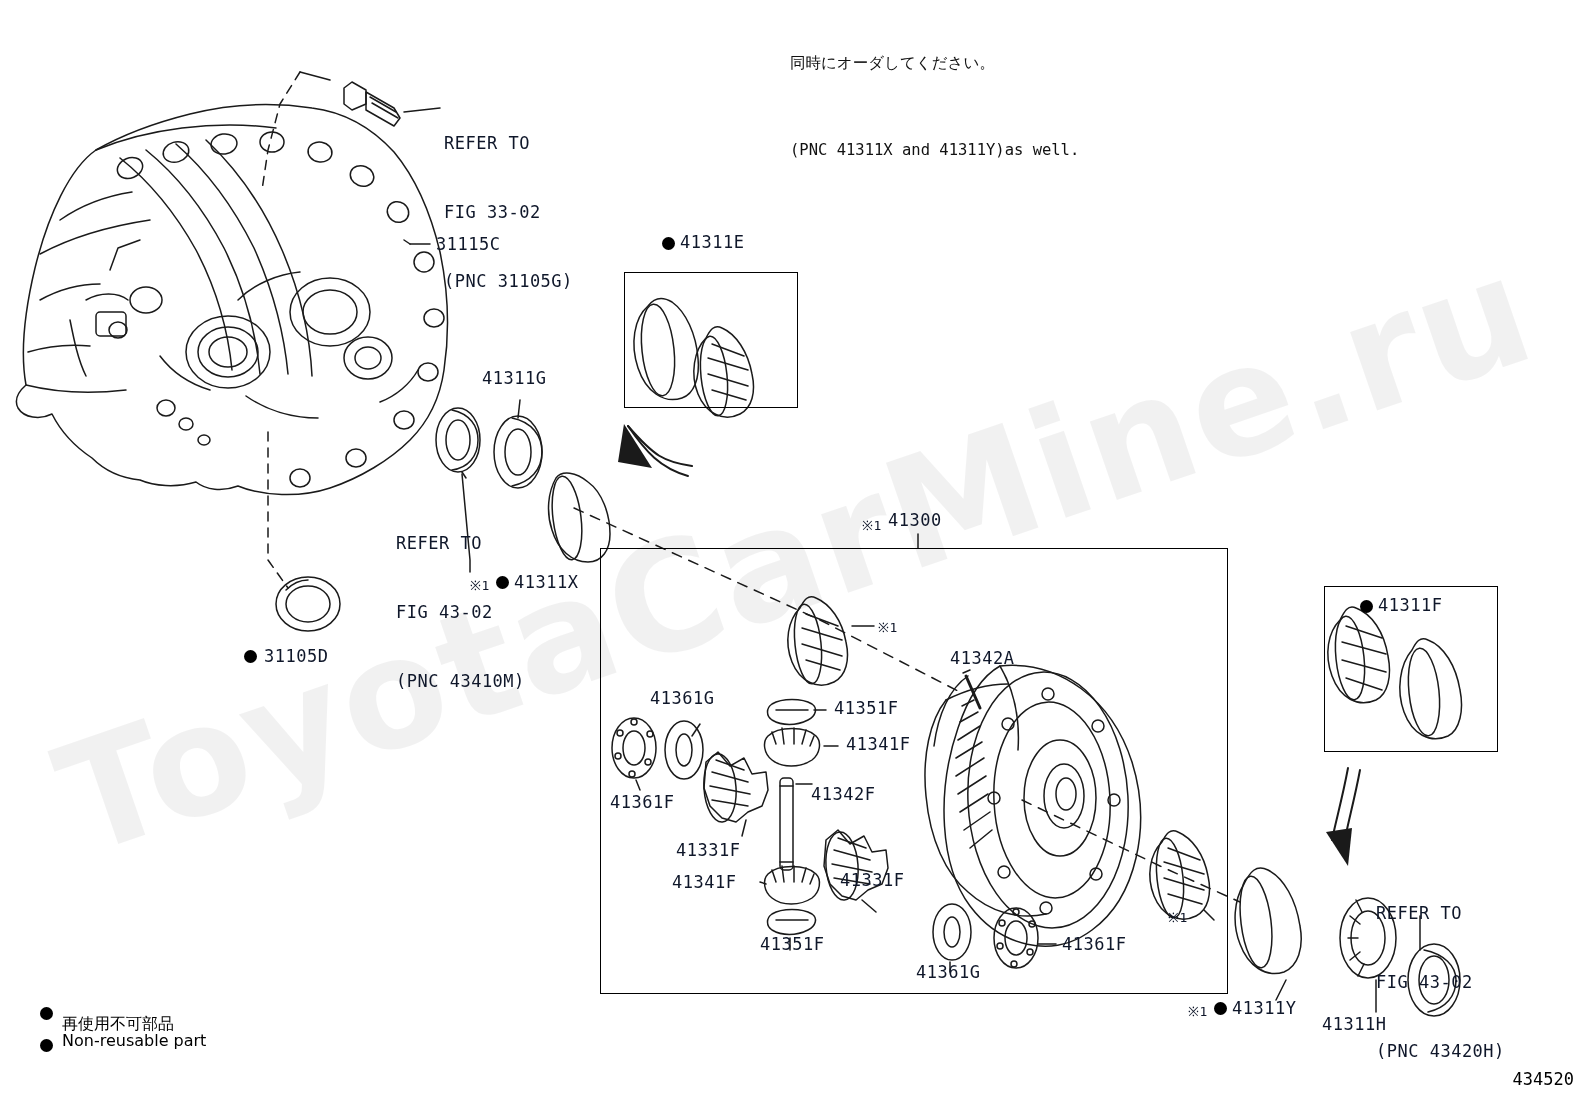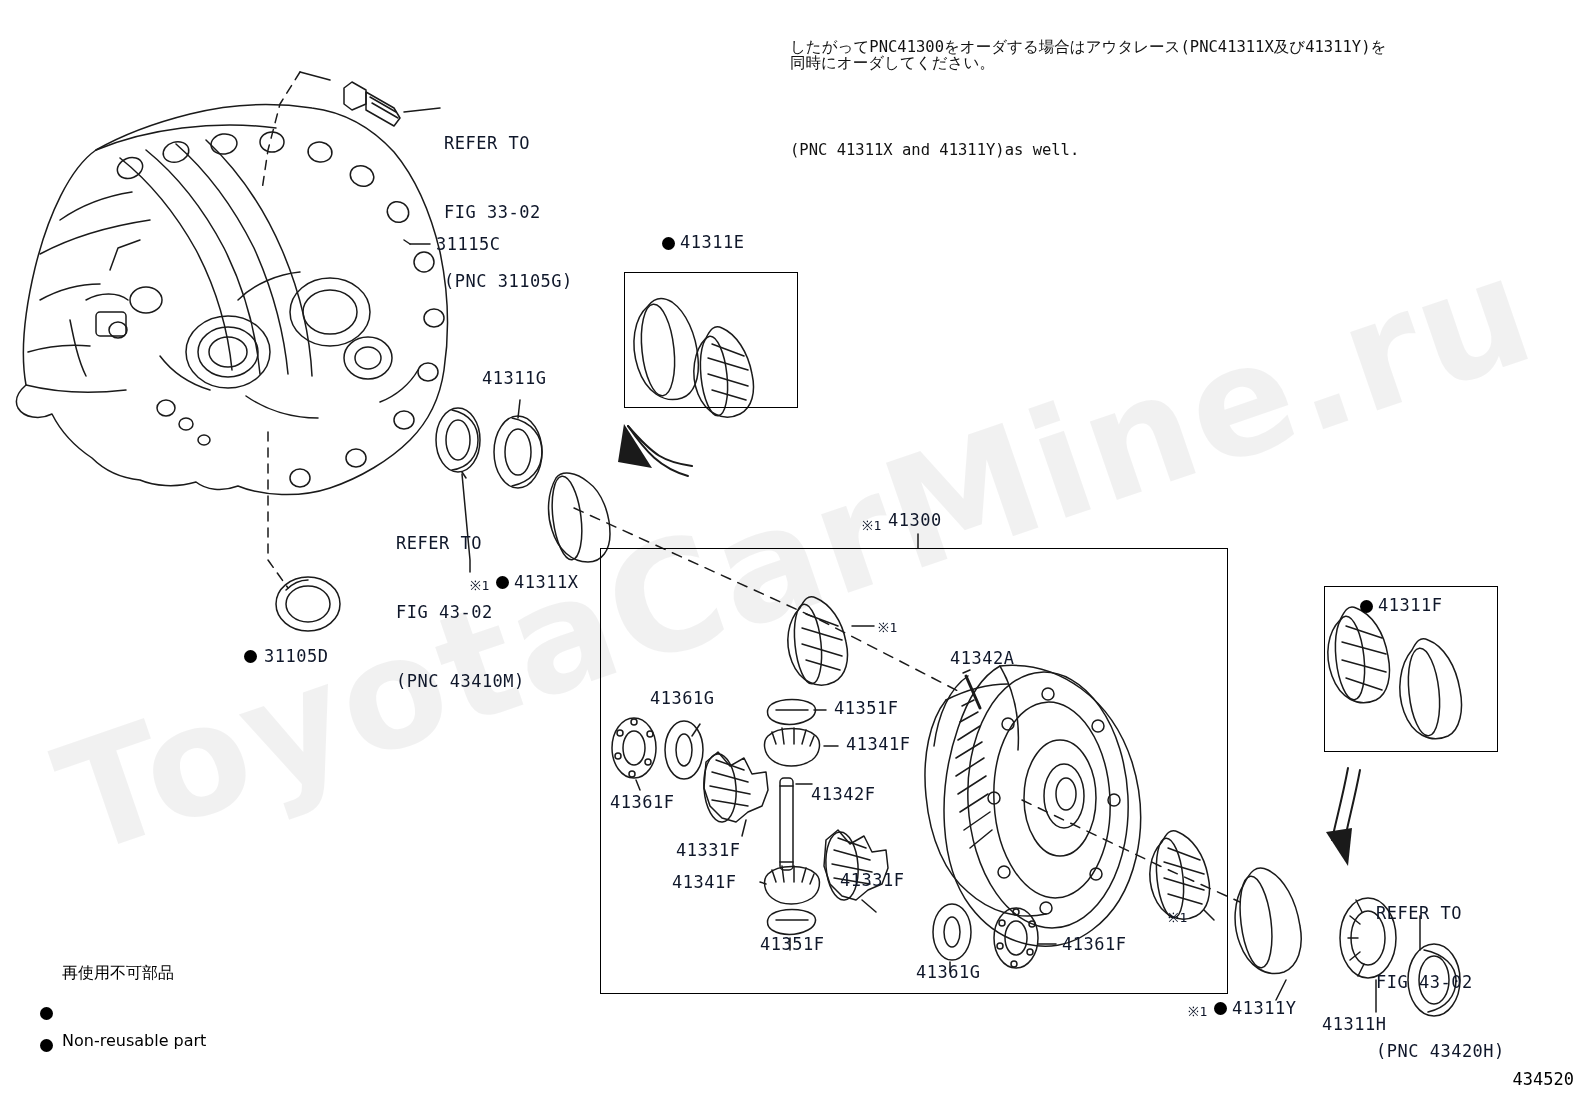--- a/index.html
+++ b/index.html
@@ -359,21 +359,20 @@
 
       <path d="M470,572 L470,560 L462,474"></path>
 
     </g>
   </svg>
 
   <div class="box" style="left:624px; top:272px; width:172px; height:134px;"></div>
   <div class="box" style="left:600px; top:548px; width:626px; height:444px;"></div>
   <div class="box" style="left:1324px; top:586px; width:172px; height:164px;"></div>
 
-  <div class="note" style="left:790px; top:35px;"><span>したがってPNC41300をオーダする場合はアウタレース(PNC41311X及び41311Y)を</span></div>
   <div class="note" style="left:790px; top:52px;font-family:Liberation Mono, monospace;"><span>同時にオーダしてください。</span></div>
 
   <div class="note" style="left:790px; top:138px;"><span>(PNC 41311X and 41311Y)as well.</span></div>
 
   <div class="lbl multi" style="left:444px; top:86px;">
     <div>REFER TO</div>
     <div>FIG 33-02</div>
     <div>(PNC 31105G)</div>
   </div>
 
@@ -427,20 +426,20 @@
   <div class="lbl small" style="left:1188px; top:1002px;"><span>※1</span></div>
   <div class="bullet" style="left:1214px; top:1002px;"></div>
   <div class="lbl" style="left:1232px; top:998px;"><span>41311Y</span></div>
 
   <div class="lbl" style="left:1322px; top:1014px;"><span>41311H</span></div>
 
   <div class="lbl small" style="left:878px; top:618px;"><span>※1</span></div>
   <div class="lbl small" style="left:1168px; top:908px;"><span>※1</span></div>
 
   <div class="bullet" style="left:40px; top:1007px;"></div>
-  <div class="legend jp" style="left:62px; top:963px;"><span>再使用不可部品</span></div>
+  <div class="legend jp" style="left:62px; top:1014px;"><span>再使用不可部品</span></div>
 
   <div class="bullet" style="left:40px; top:1039px;"></div>
   <div class="legend en" style="left:62px; top:1031px;"><span>Non-reusable part</span></div>
 
   <div class="figno"><span>434520</span></div>
 
 </div>
 
 </body></html>

